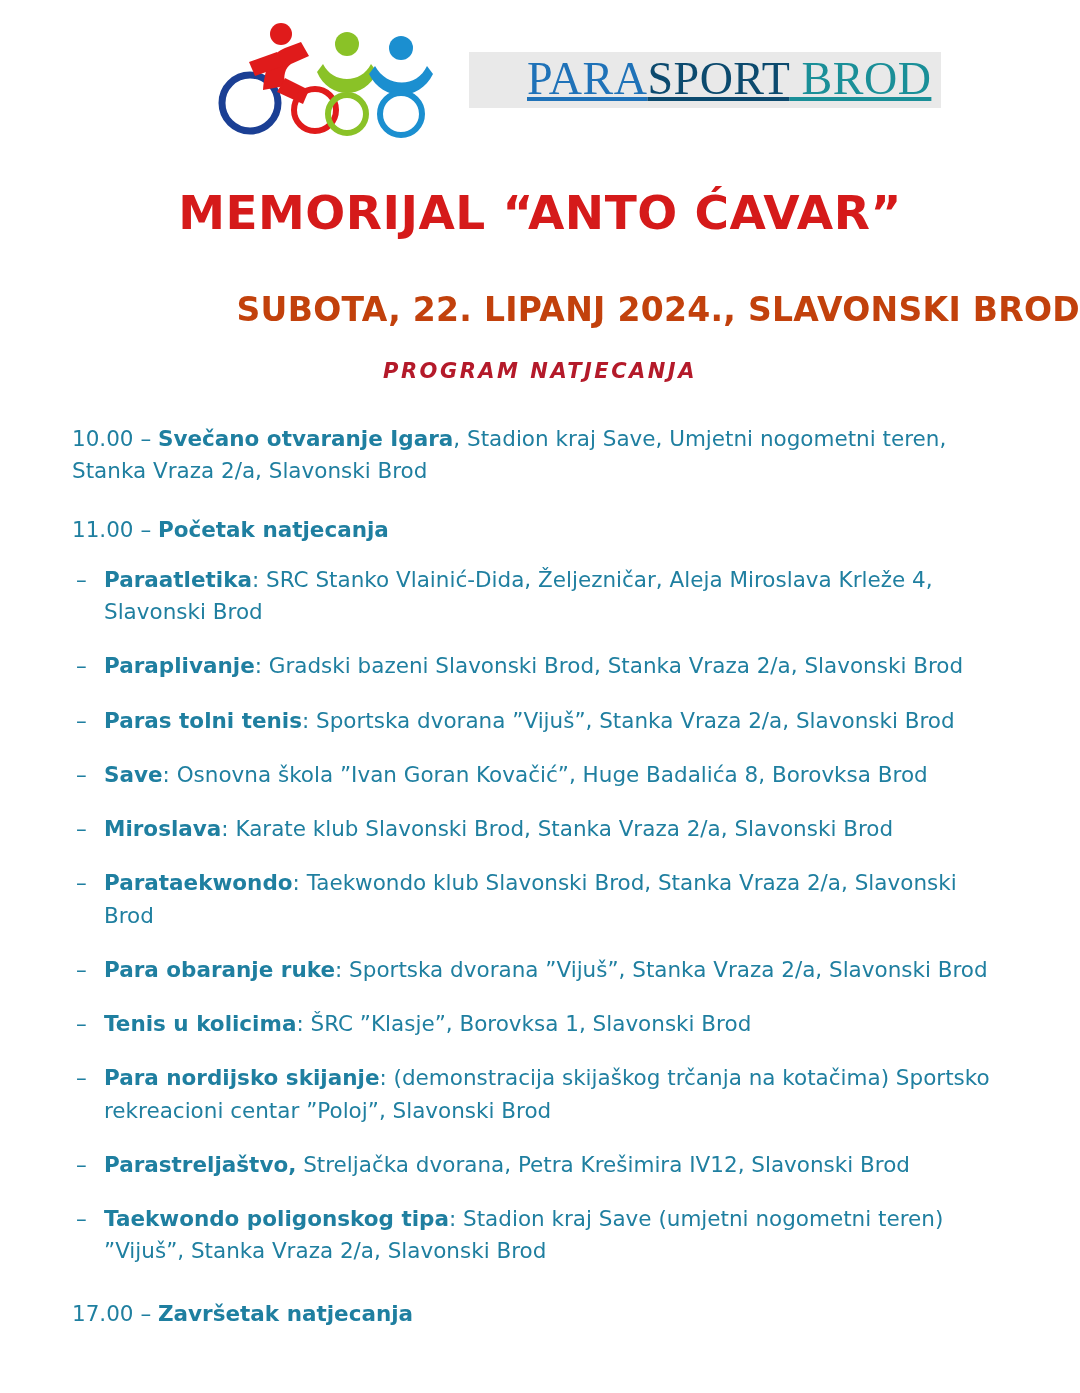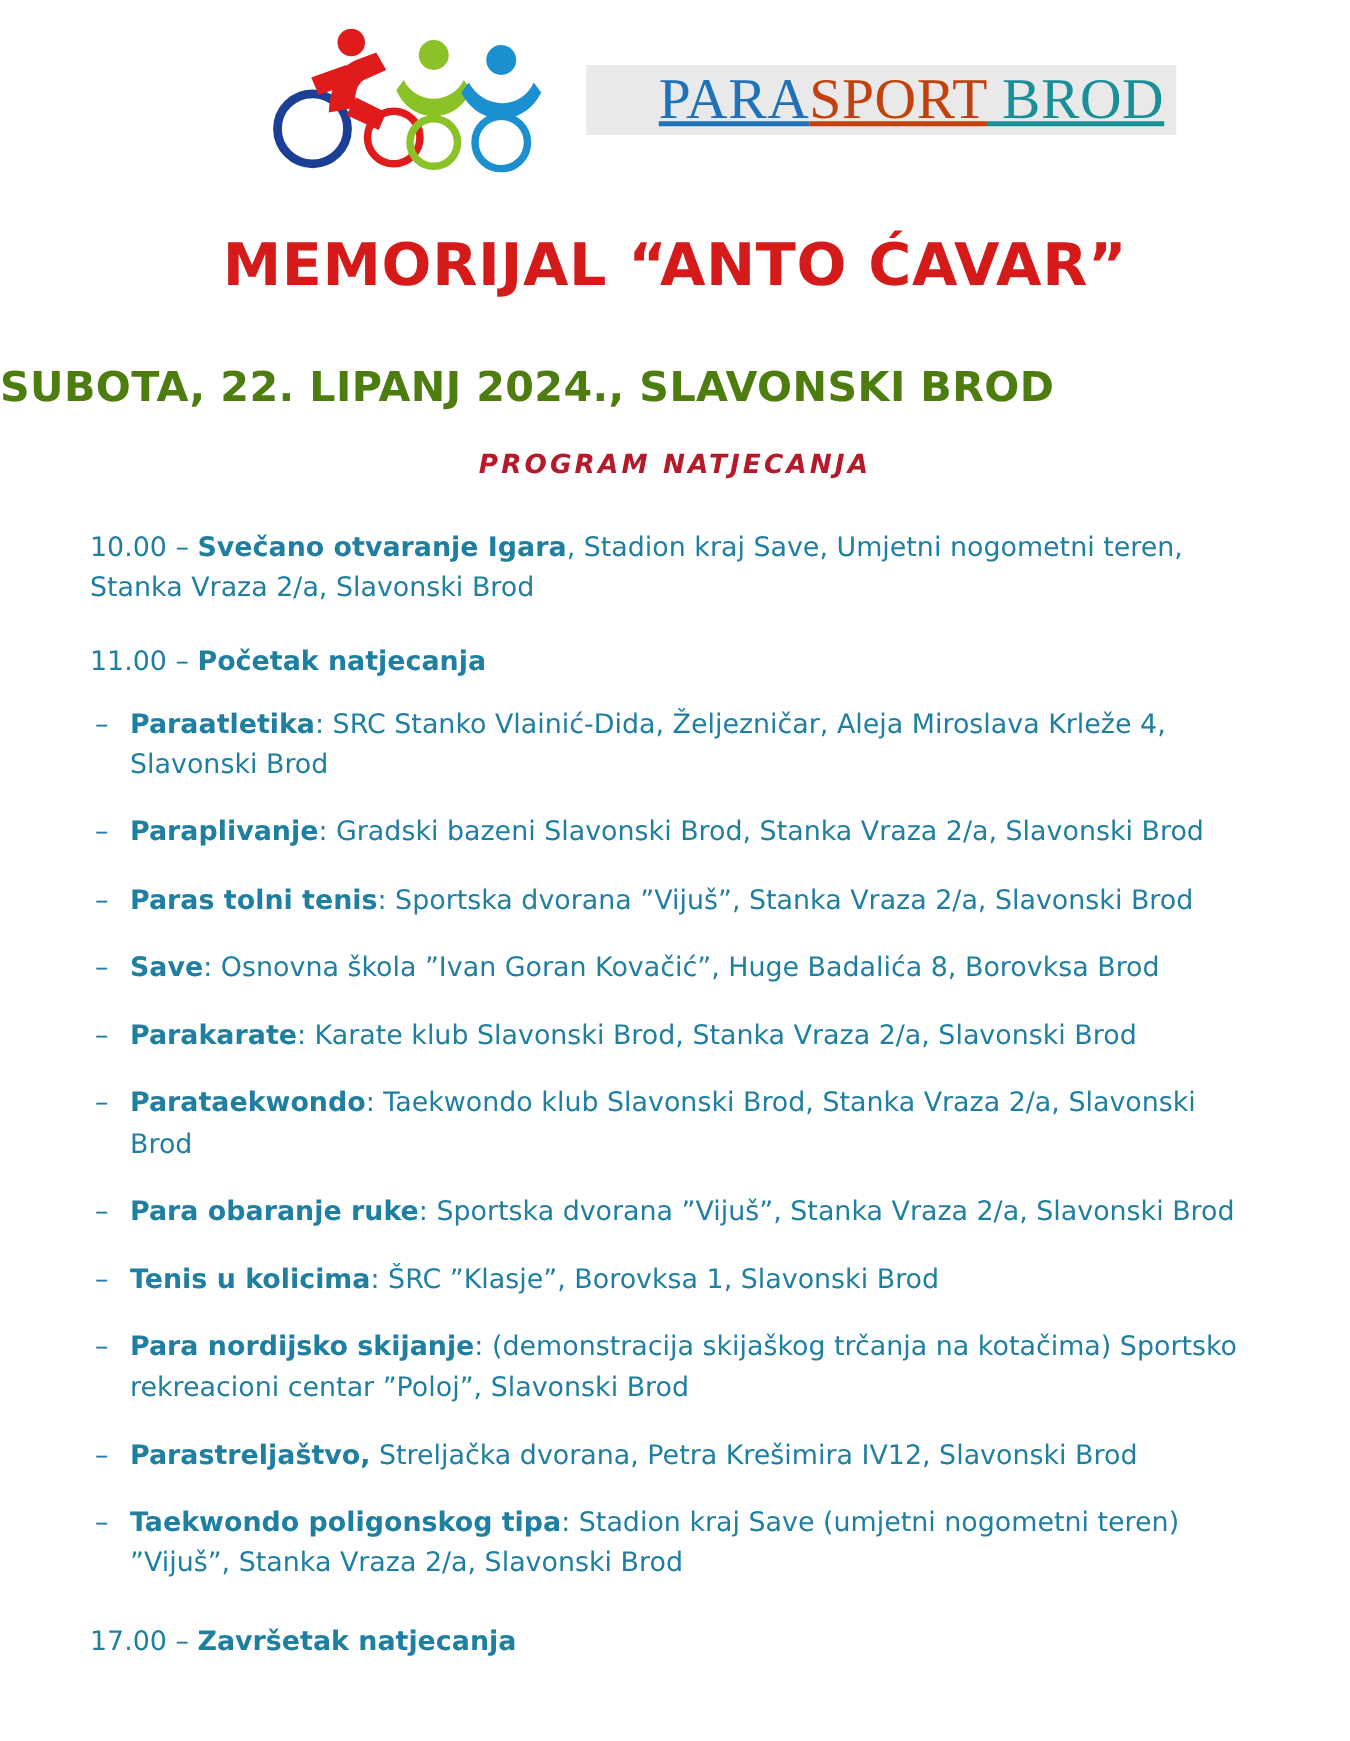--- a/index.html
+++ b/index.html
@@ -38,39 +38,39 @@
     letter-spacing: 0.5px;
     line-height: 1;
     white-space: nowrap;
     background: #e9e9e9;
     padding: 4px 10px 6px 10px;
     position: relative;
     top: 2px;
   }
   .brand span { text-decoration: underline; }
   .brand .b-para { color: #1f72b8; margin-left: 48px; }
-  .brand .b-sport { color: #c2410c; }
+  .brand .b-sport { color: #0c4a6e; }
   .brand .b-brod { color: #1a8f98; }
 
   
   .title-main {
     margin: 44px 0 0 0;
     text-align: center;
     color: #d51a1a;
     font-family: "DejaVu Sans", sans-serif;
     font-weight: bold;
     font-size: 47px;
     line-height: 1.32;
     letter-spacing: 0.5px;
     padding: 0 40px;
   }
   .title-sub {
     margin: 46px 0 0 0;
-    text-align: left;
-    color: #4d7c0f;
+    text-align: right;
+    color: #c2410c;
     font-family: "DejaVu Sans", sans-serif;
     font-weight: bold;
     font-size: 33px;
     letter-spacing: 0.3px;
   }
   .title-program {
     margin: 30px 0 0 0;
     text-align: center;
     color: #b41a2a;
     font-family: "DejaVu Sans", sans-serif;
@@ -182,21 +182,21 @@
     <li>
       <span class="dash">–</span>
       <span class="etext"><span class="strongish">Paras tolni tenis</span><span>: Sportska dvorana ”Vijuš”, Stanka Vraza 2/a, Slavonski Brod</span></span>
     </li>
     <li>
       <span class="dash">–</span>
       <span class="etext"><span class="strongish">Save</span><span>: Osnovna škola ”Ivan Goran Kovačić”, Huge Badalića 8, Borovksa Brod</span></span>
     </li>
     <li>
       <span class="dash">–</span>
-      <span class="etext"><span class="strongish">Parakarate</span><span>: Karate klub Slavonski Brod, Stanka Vraza 2/a, Slavonski Brod</span></span>
+      <span class="etext"><span class="strongish">Miroslava</span><span>: Karate klub Slavonski Brod, Stanka Vraza 2/a, Slavonski Brod</span></span>
     </li>
     <li>
       <span class="dash">–</span>
       <span class="etext"><span class="strongish">Parataekwondo</span><span>: Taekwondo klub Slavonski Brod, Stanka Vraza 2/a, Slavonski Brod</span></span>
     </li>
     <li>
       <span class="dash">–</span>
       <span class="etext"><span class="strongish">Para obaranje ruke</span><span>: Sportska dvorana ”Vijuš”, Stanka Vraza 2/a, Slavonski Brod</span></span>
     </li>
     <li>

